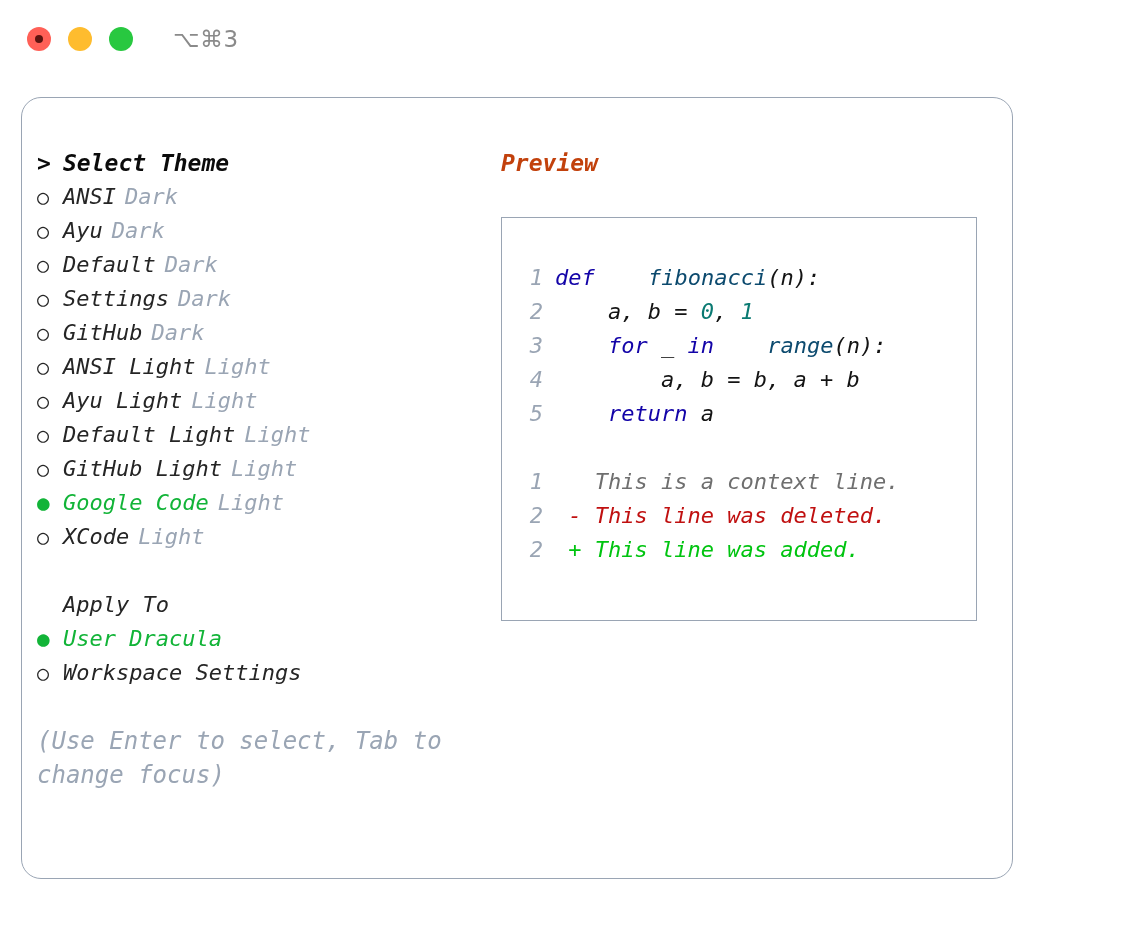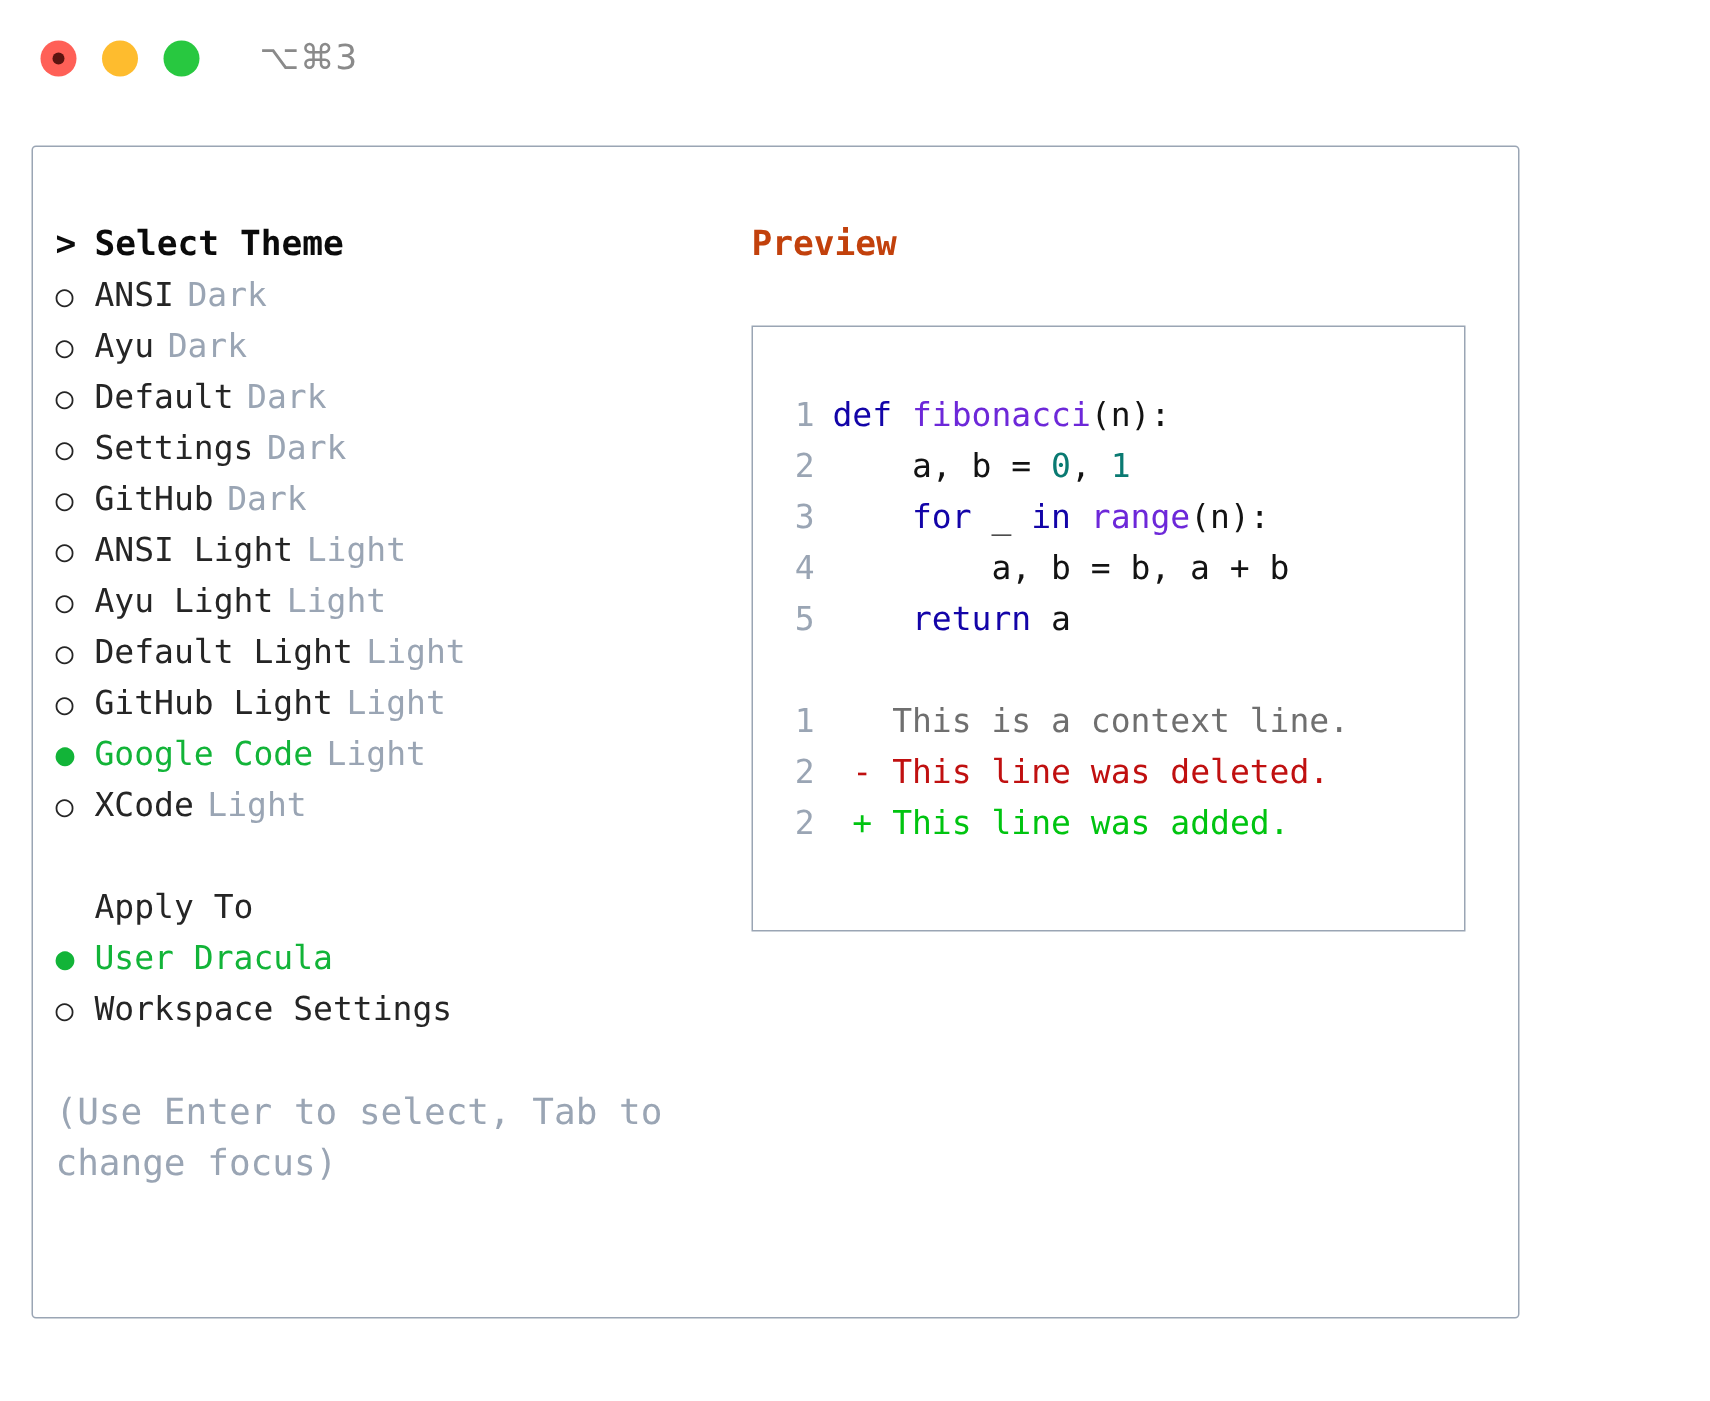--- a/index.html
+++ b/index.html
@@ -59,23 +59,24 @@
   }
 
   
   .panel {
     position: absolute;
     left: 21px;
     top: 97px;
     width: 992px;
     height: 782px;
     border: 1.6px solid #9aa5b4;
-    border-radius: 3px;
+    border-radius: 20px;
     background: #ffffff;
     box-sizing: border-box;
+    font-style: italic;
   }
 
   .panel-inner {
     position: relative;
     width: 100%;
     height: 100%;
   }
 
   
   .left-col {
@@ -172,21 +173,21 @@
     white-space: pre;
   }
   .lnum {
     display: inline-block;
     width: 26px;
     text-align: right;
     color: #9aa5b4;
     margin-right: 12px;
   }
   .kw  { color: #1304a8; }
-  .fn  { color: #6d28d9; }
+  .fn  { color: #0c4a6e; margin-left: 40px; }
   .num { color: #0a7a72; }
   .pl  { color: #131313; }
   .blank-line { height: 34px; }
 
   .d-ctx { color: #6f6f6f; }
   .d-del { color: #c01010; }
   .d-add { color: #00c410; }
 </style>
 </head>
 <body>

